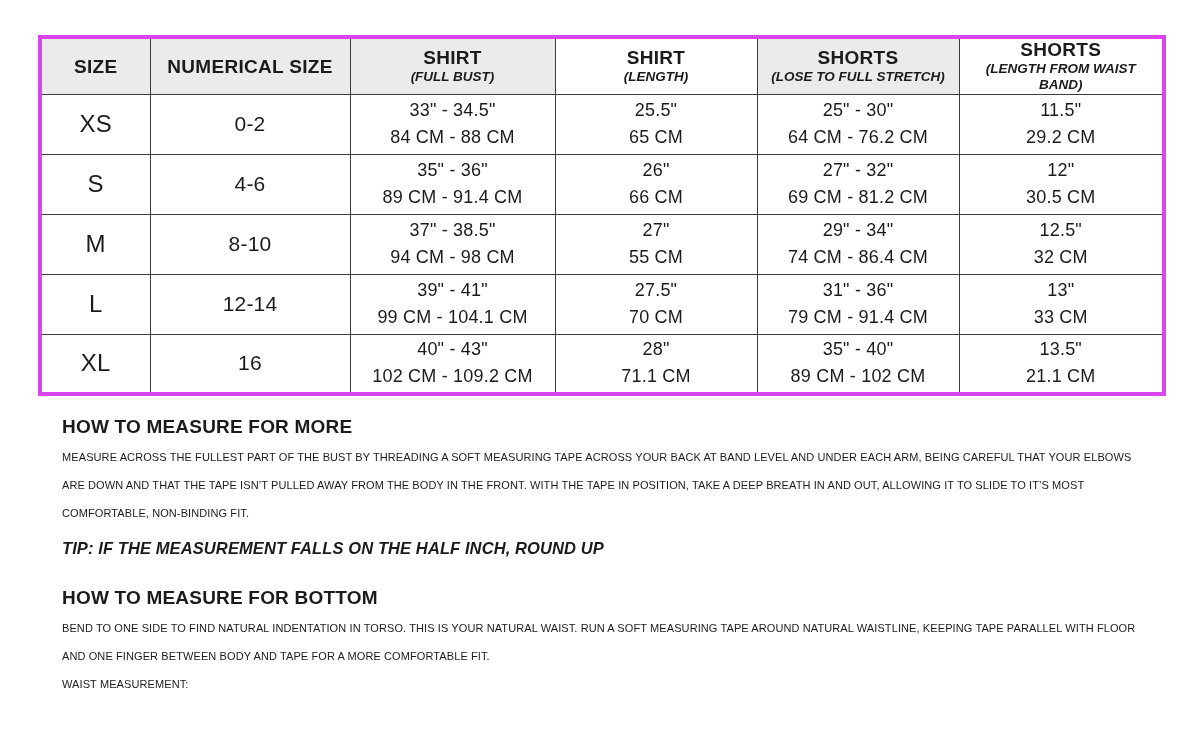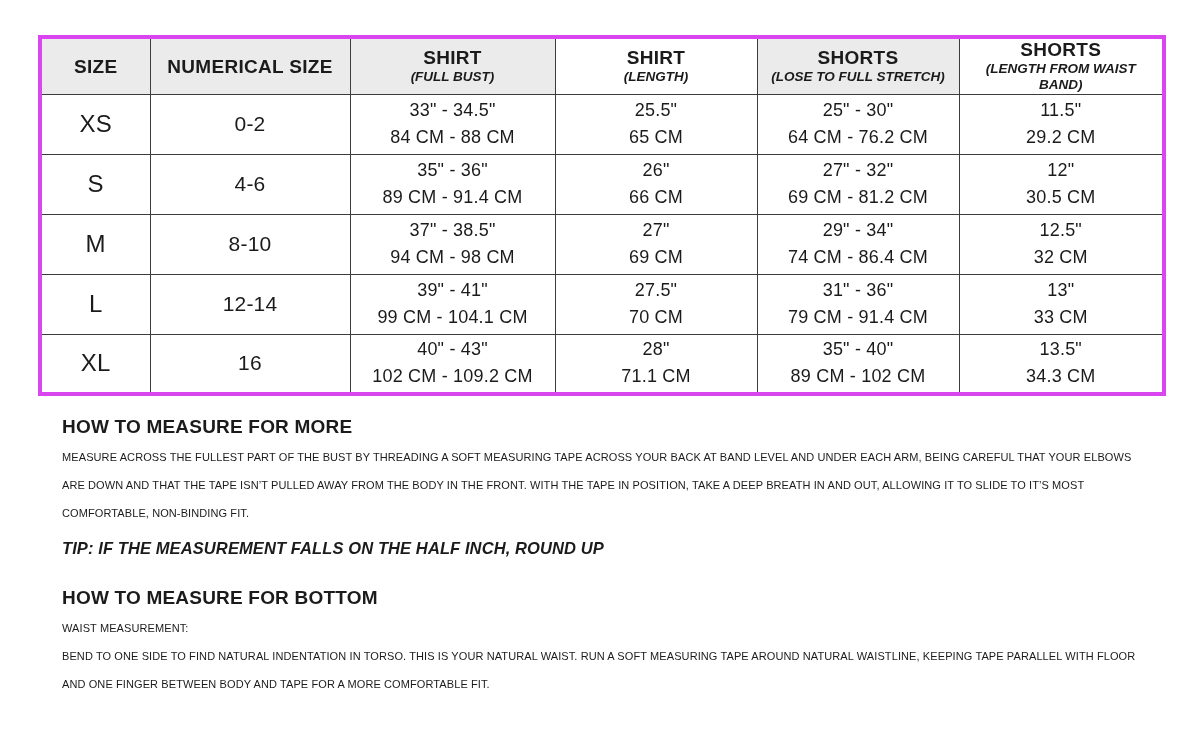--- a/index.html
+++ b/index.html
@@ -134,21 +134,21 @@
       </tr>
       <tr>
         <td class="cell-size">M</td>
         <td class="cell-num">8-10</td>
         <td>
           <div class="m-line">37" - 38.5"</div>
           <div class="m-line">94 CM - 98 CM</div>
         </td>
         <td>
           <div class="m-line">27"</div>
-          <div class="m-line">69 CM</div>
+          <div class="m-line">55 CM</div>
         </td>
         <td>
           <div class="m-line">29" - 34"</div>
           <div class="m-line">74 CM - 86.4 CM</div>
         </td>
         <td>
           <div class="m-line">12.5"</div>
           <div class="m-line">32 CM</div>
         </td>
       </tr>
@@ -182,34 +182,34 @@
         <td>
           <div class="m-line">28"</div>
           <div class="m-line">71.1 CM</div>
         </td>
         <td>
           <div class="m-line">35" - 40"</div>
           <div class="m-line">89 CM - 102 CM</div>
         </td>
         <td>
           <div class="m-line">13.5"</div>
-          <div class="m-line">34.3 CM</div>
+          <div class="m-line">21.1 CM</div>
         </td>
       </tr>
     </tbody>
   </table>
 
   <div class="sections">
 
     <section>
       <div class="howto-heading">HOW TO MEASURE FOR MORE</div>
       <p class="body-text">MEASURE ACROSS THE FULLEST PART OF THE BUST BY THREADING A SOFT MEASURING TAPE ACROSS YOUR BACK AT BAND LEVEL AND UNDER EACH ARM, BEING CAREFUL THAT YOUR ELBOWS ARE DOWN AND THAT THE TAPE ISN’T PULLED AWAY FROM THE BODY IN THE FRONT. WITH THE TAPE IN POSITION, TAKE A DEEP BREATH IN AND OUT, ALLOWING IT TO SLIDE TO IT’S MOST COMFORTABLE, NON-BINDING FIT.</p>
       <p class="tip-text">TIP: IF THE MEASUREMENT FALLS ON THE HALF INCH, ROUND UP</p>
     </section>
 
     <section class="section-gap">
       <div class="howto-heading">HOW TO MEASURE FOR BOTTOM</div>
+      <p class="body-text">BEND TO ONE SIDE TO FIND NATURAL INDENTATION IN TORSO. THIS IS YOUR NATURAL WAIST. RUN A SOFT MEASURING TAPE AROUND NATURAL WAISTLINE, KEEPING TAPE PARALLEL WITH FLOOR AND ONE FINGER BETWEEN BODY AND TAPE FOR A MORE COMFORTABLE FIT.</p>
       <p class="body-text">WAIST MEASUREMENT:</p>
-      <p class="body-text">BEND TO ONE SIDE TO FIND NATURAL INDENTATION IN TORSO. THIS IS YOUR NATURAL WAIST. RUN A SOFT MEASURING TAPE AROUND NATURAL WAISTLINE, KEEPING TAPE PARALLEL WITH FLOOR AND ONE FINGER BETWEEN BODY AND TAPE FOR A MORE COMFORTABLE FIT.</p>
     </section>
 
   </div>
 </div>
 
 </body></html>

